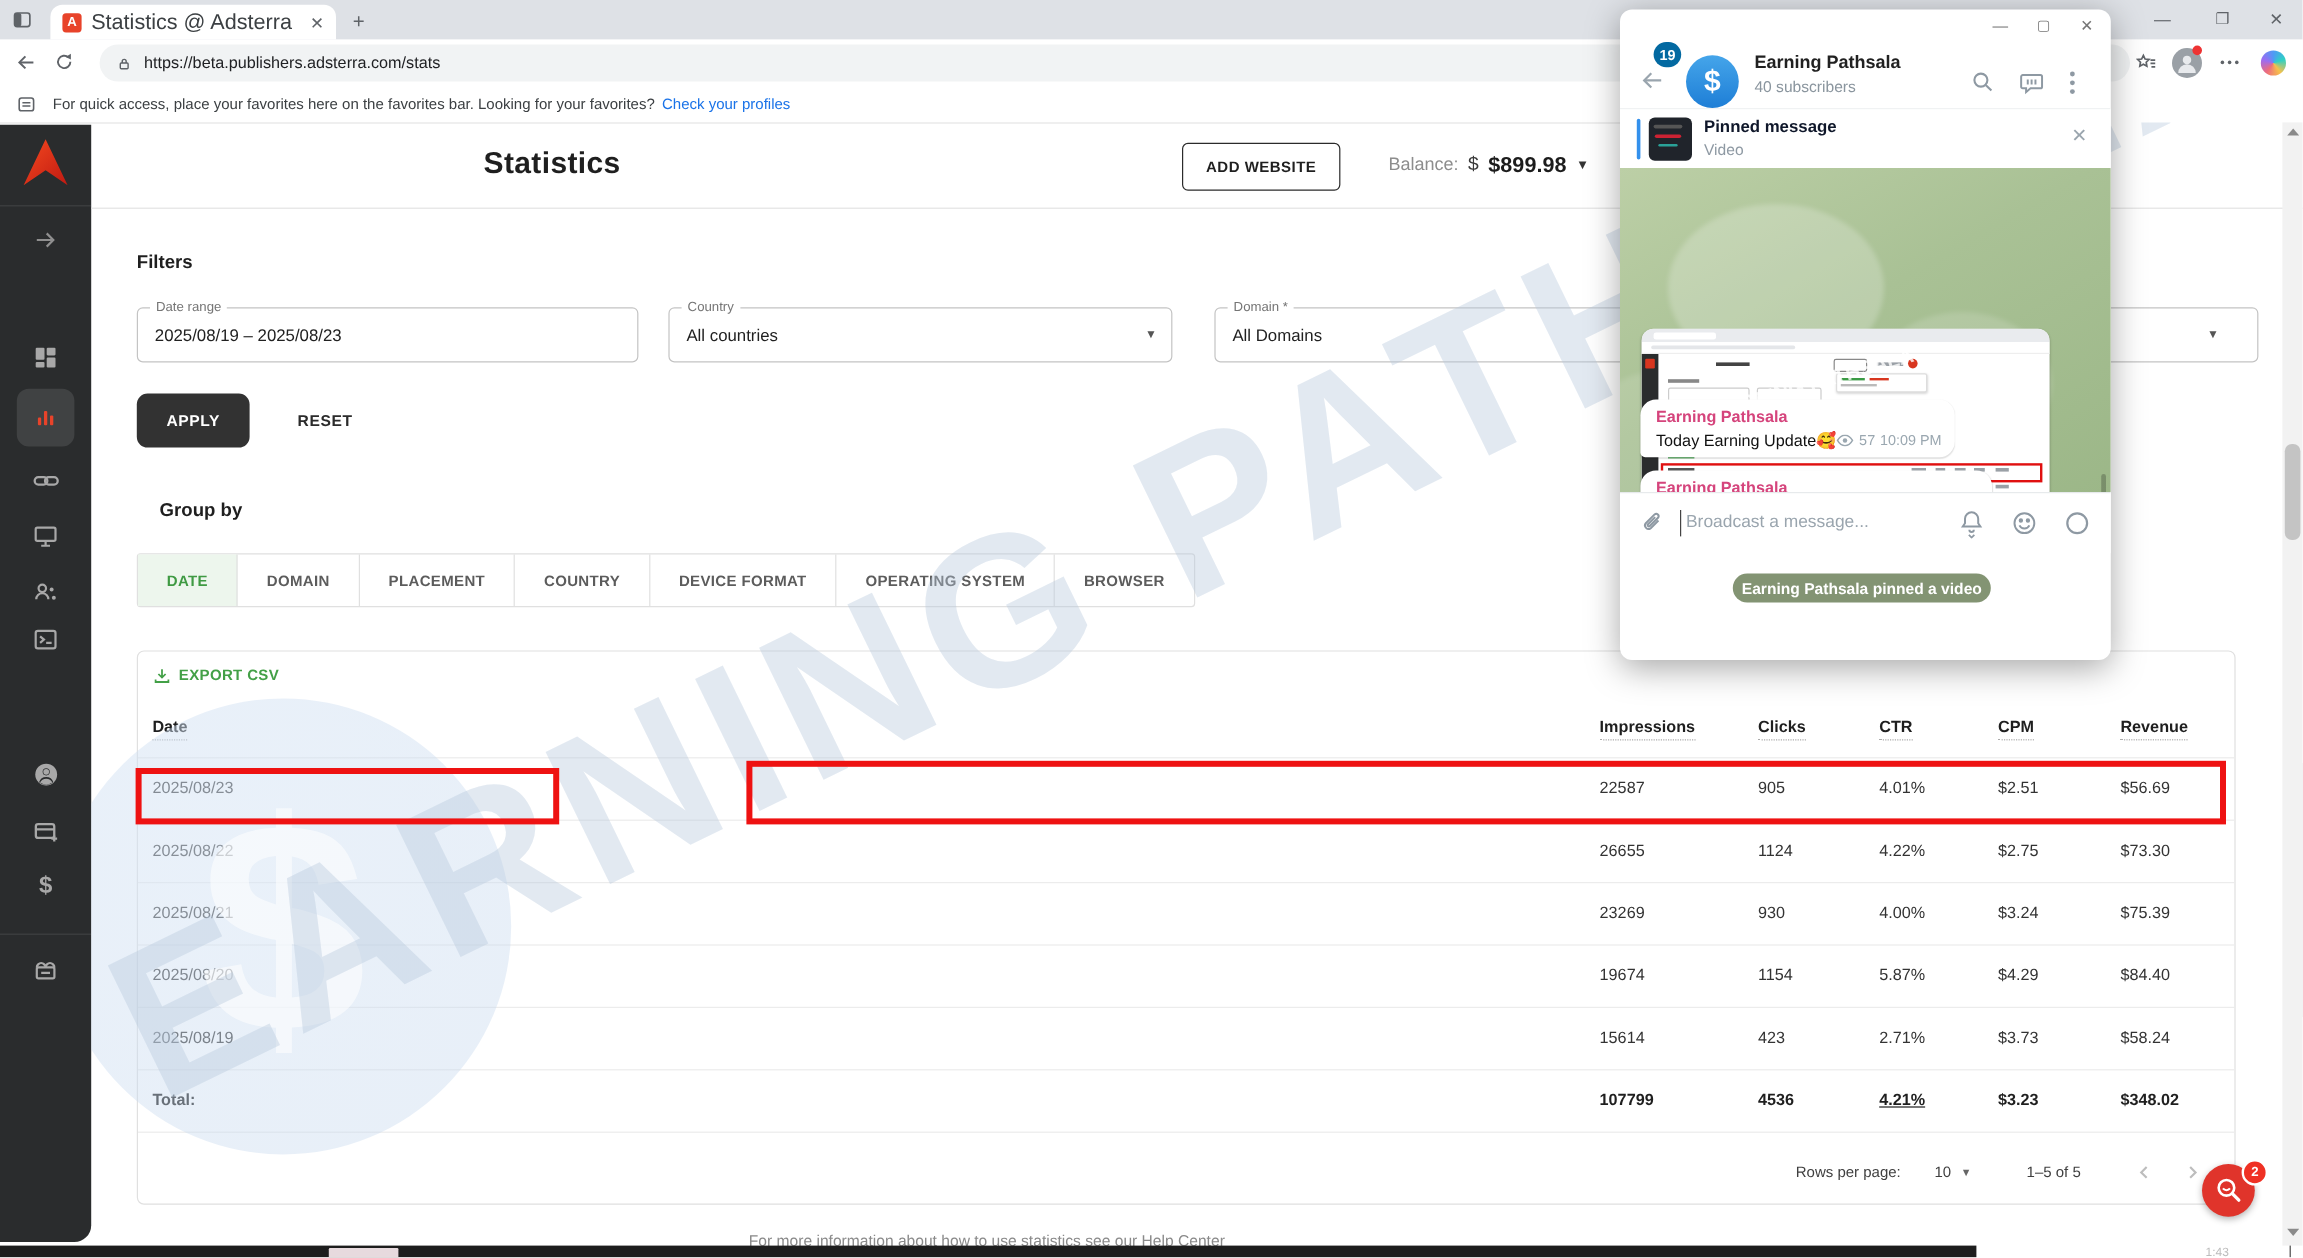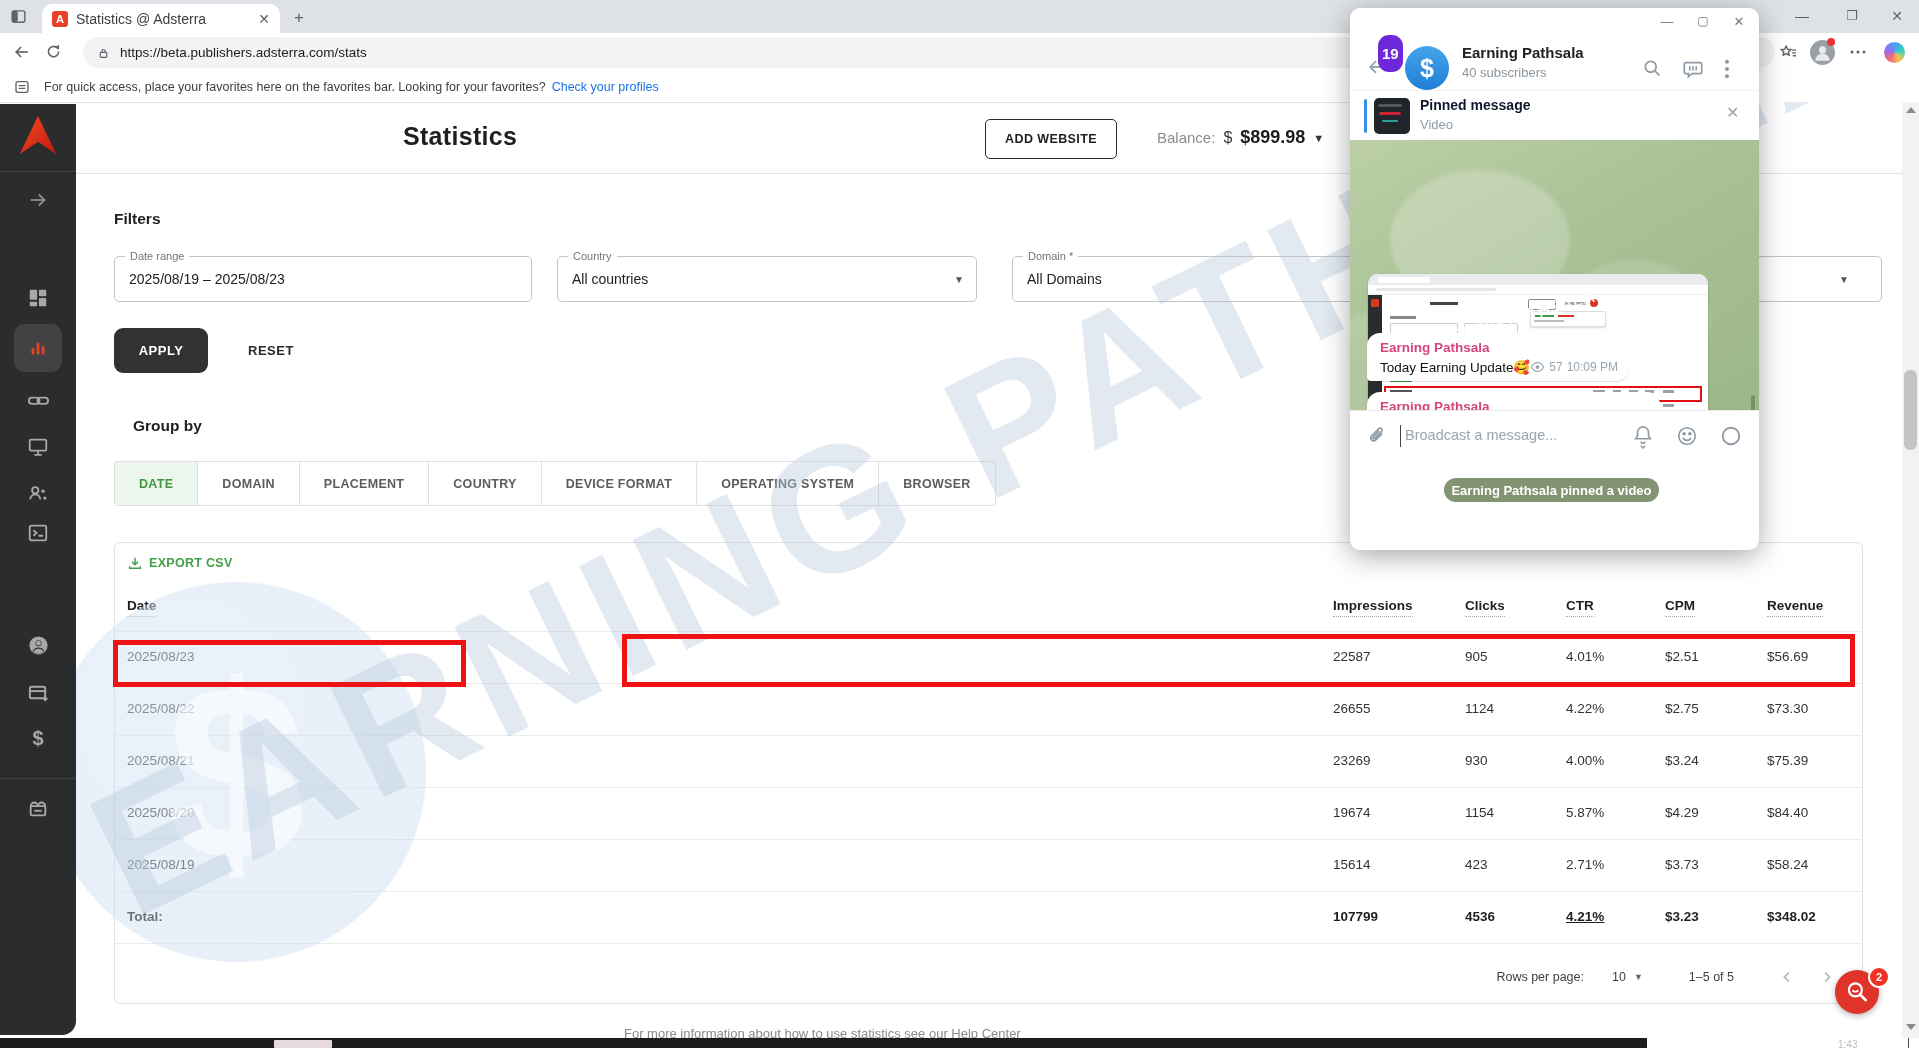--- a/index.html
+++ b/index.html
@@ -3,21 +3,21 @@
 <meta charset="utf-8">
 <style>
   html,body{margin:0;padding:0;background:#fff;font-family:"Liberation Sans",sans-serif;}
   .screen{position:relative;width:1919px;height:1048px;overflow:hidden;background:#fff;}
   .abs{position:absolute;}
 
   
   .tabstrip{position:absolute;left:0;top:0;width:1919px;height:33px;background:#dee1e6;}
   .tab{position:absolute;left:42px;top:4px;width:238px;height:29px;background:#fff;border-radius:10px 10px 0 0;display:flex;align-items:center;padding:0 10px;box-sizing:border-box;}
   .tab .favicon{width:16px;height:16px;background:#e8432a;border-radius:3px;color:#fff;font-size:11px;font-weight:bold;display:flex;align-items:center;justify-content:center;flex:0 0 16px;}
-  .tab .t-title{font-size:14px;color:#3c4043;margin-left:8px;white-space:nowrap;overflow:hidden;flex:1;}
+  .tab .t-title{font-size:18px;color:#3c4043;margin-left:8px;white-space:nowrap;overflow:hidden;flex:1;}
   .tab .t-close{color:#5f6368;font-size:14px;margin-left:6px;}
   .newtab{position:absolute;left:294px;top:8px;font-size:17px;color:#5f6368;}
   .wctrl{position:absolute;top:8px;color:#5f6368;font-size:14px;width:16px;text-align:center;}
   .toolbar{position:absolute;left:0;top:33px;width:1919px;height:39px;background:#fff;}
   .urlpill{position:absolute;left:83px;top:4px;width:1692px;height:31px;background:#f1f3f4;border-radius:16px;display:flex;align-items:center;padding:0 14px;box-sizing:border-box;}
   .url{font-size:13.5px;color:#202124;margin-left:10px;}
   .favbar{position:absolute;left:0;top:72px;width:1578px;height:30px;background:#fff;border-bottom:1px solid #e4e4e4;display:flex;align-items:center;}
   .fav-notice{font-size:12.5px;color:#3c4043;margin-left:14px;}
   .fav-link{font-size:12.5px;color:#1a73e8;margin-left:6px;}
   .ico{display:inline-flex;align-items:center;justify-content:center;}
@@ -403,21 +403,21 @@
     <span class="tg-ctrl" style="left:308px;">—</span>
     <span class="tg-ctrl" style="left:344px;font-size:12px;">▢</span>
     <span class="tg-ctrl" style="left:380px;">✕</span>
 
     <span class="ico abs" style="left:16px;top:48px;">
       <svg width="22" height="22" viewBox="0 0 24 24" fill="none" stroke="#9aa5ae" stroke-width="2">
           <path d="M20 12 H5"></path>
           <path d="M11 5.5 L4.5 12 l6.5 6.5"></path>
         </svg>
     </span>
-    <span class="abs" style="left:28px;top:27px;min-width:15px;height:37px;padding:0 4px;border-radius:11px;background:#6d28d9;color:#fff;font-size:15px;font-weight:bold;display:flex;align-items:center;justify-content:center;">19</span>
+    <span class="abs" style="left:28px;top:27px;min-width:15px;height:21px;padding:0 4px;border-radius:11px;background:#0369a1;color:#fff;font-size:12px;font-weight:bold;display:flex;align-items:center;justify-content:center;">19</span>
     <span class="abs" style="left:55px;top:38px;width:44px;height:44px;border-radius:50%;background:linear-gradient(180deg,#45a5ea,#1e7ed6);color:#fff;font-size:25px;font-weight:bold;display:flex;align-items:center;justify-content:center;">$</span>
     <span class="tg-title abs" style="left:112px;top:36px;">Earning Pathsala</span>
     <span class="tg-sub abs" style="left:112px;top:57px;">40 subscribers</span>
     <span class="ico abs" style="left:292px;top:50px;">
       <svg width="21" height="21" viewBox="0 0 24 24" fill="none" stroke="#8e99a3" stroke-width="2">
           <circle cx="10" cy="10" r="6.2"></circle>
           <path d="M14.8 14.8 L20 20"></path>
         </svg>
     </span>
     <span class="ico abs" style="left:332px;top:50px;">

